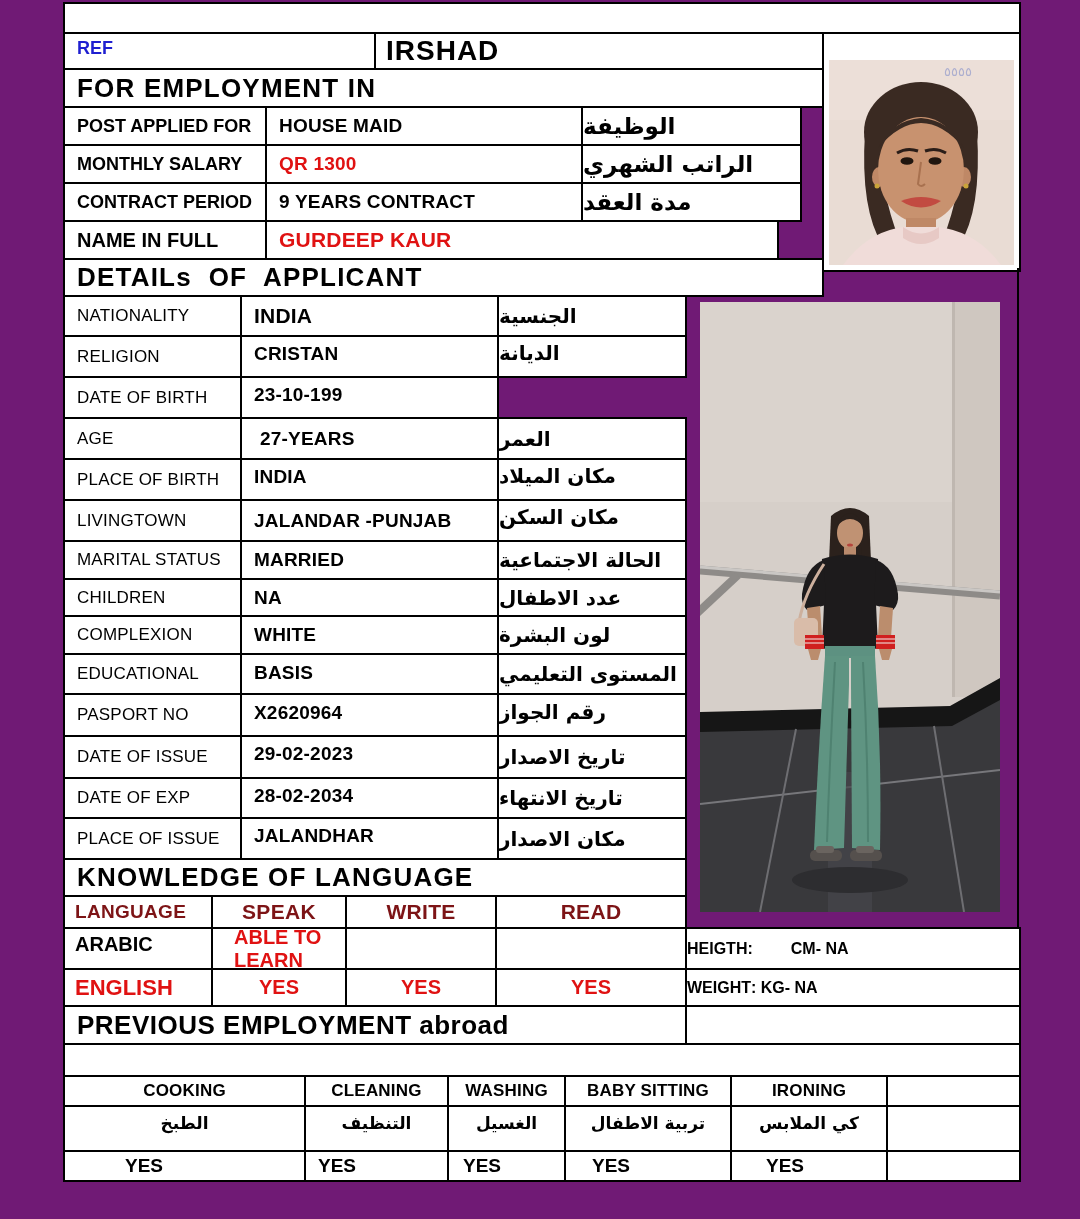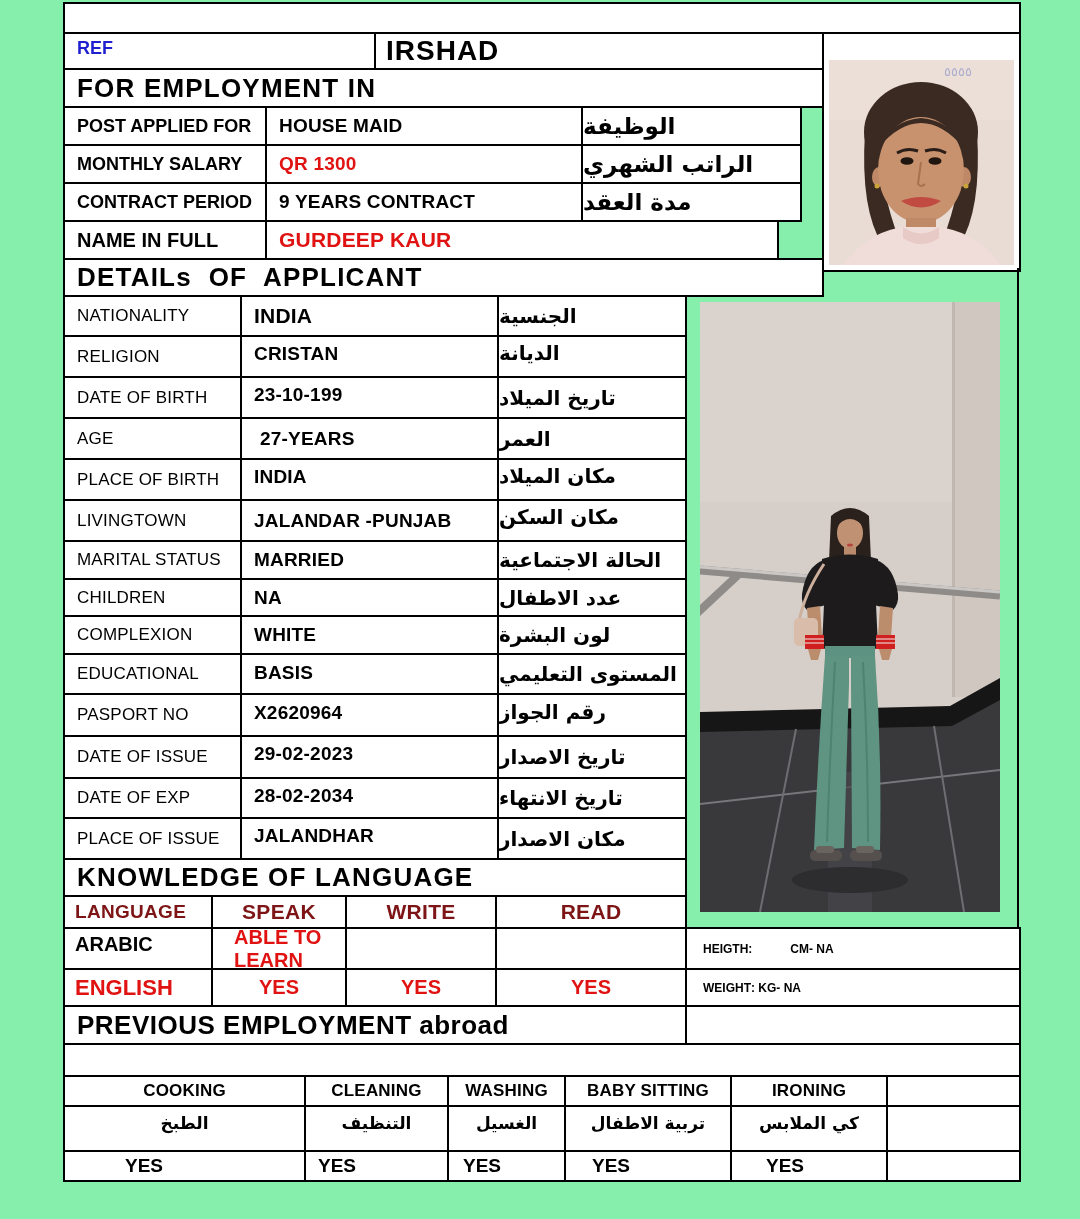--- a/index.html
+++ b/index.html
@@ -1,37 +1,37 @@
 <!DOCTYPE html>
 <html><head>
 <meta charset="utf-8">
 <style>
   html,body{margin:0;padding:0;background:#fff}
-  .page{position:relative;width:1080px;height:1219px;background:#86efac;
+  .page{position:relative;width:1080px;height:1219px;background:#701a75;
         font-family:"Liberation Sans",sans-serif;color:#000;overflow:hidden}
   .cell{position:absolute;box-sizing:border-box;border:2px solid #000;
         display:flex;align-items:center;background:#fff;white-space:pre;overflow:hidden}
   .title{font-weight:700;font-size:26px;letter-spacing:1.2px;padding-left:12px}
   .lbl{font-size:17px;padding-left:12px;letter-spacing:.2px}
   .lblB{font-weight:700;font-size:18px;padding-left:12px}
   .val{font-weight:700;font-size:19px;padding-left:12px;letter-spacing:.2px}
   .big{font-weight:700;font-size:28px;letter-spacing:1px;padding-left:10px}
   .ar{justify-content:flex-end;padding-right:12px;font-weight:700;font-size:20px;
       font-family:"DejaVu Sans",sans-serif;direction:rtl}
   .arBig{font-size:23px}
   .ctr{justify-content:center;padding:7px;text-align:center}
   .hdrRow{font-weight:700;font-size:19px;letter-spacing:.3px}
   .yes{font-weight:700;font-size:20px}
   .yesB{font-weight:700;font-size:19px}
   .skillHdr{font-weight:700;font-size:17px;letter-spacing:.2px}
   .skillAr{font-weight:700;font-size:17px;font-family:"DejaVu Sans",sans-serif;direction:rtl}
   .red{color:#e01212}
   .blue{color:#1f1fd0}
   .maroon{color:#7d1416}
-  .meas{font-weight:700;font-size:12px;padding-left:16px}
+  .meas{font-weight:700;font-size:16px;}
   .vline{position:absolute;width:2px;background:#000}
   svg{display:block}
 </style>
 </head>
 <body>
 
 <div class="page">
 
   <div class="cell" style="left:63px;top:2px;width:958px;height:32px"></div>
 
@@ -86,21 +86,20 @@
   <div class="cell lbl" style="left:63px;top:295px;width:179px;height:42px">NATIONALITY</div>
   <div class="cell val" style="left:240px;top:295px;width:259px;height:42px;font-size:21px">INDIA</div>
   <div class="cell ar" style="left:497px;top:295px;width:190px;height:42px">الجنسية</div>
 
   <div class="cell lbl" style="left:63px;top:335px;width:179px;height:43px">RELIGION</div>
   <div class="cell val" style="left:240px;top:335px;width:259px;height:43px;align-items:flex-start;padding-top:6px">CRISTAN</div>
   <div class="cell ar" style="left:497px;top:335px;width:190px;height:43px;align-items:flex-start;padding-top:4px">الديانة</div>
 
   <div class="cell lbl" style="left:63px;top:376px;width:179px;height:43px">DATE OF BIRTH</div>
   <div class="cell val" style="left:240px;top:376px;width:259px;height:43px;align-items:flex-start;padding-top:6px">23-10-199</div>
-  <div class="cell ar" style="left:497px;top:376px;width:190px;height:43px">تاريخ الميلاد</div>
 
   <div class="cell lbl" style="left:63px;top:417px;width:179px;height:43px">AGE</div>
   <div class="cell val" style="left:240px;top:417px;width:259px;height:43px;padding-left:18px">27-YEARS</div>
   <div class="cell ar" style="left:497px;top:417px;width:190px;height:43px">العمر</div>
 
   <div class="cell lbl" style="left:63px;top:458px;width:179px;height:43px">PLACE OF BIRTH</div>
   <div class="cell val" style="left:240px;top:458px;width:259px;height:43px;align-items:flex-start;padding-top:6px">INDIA</div>
   <div class="cell ar" style="left:497px;top:458px;width:190px;height:43px;align-items:flex-start;padding-top:4px">مكان الميلاد</div>
 
   <div class="cell lbl" style="left:63px;top:499px;width:179px;height:43px">LIVINGTOWN</div>

